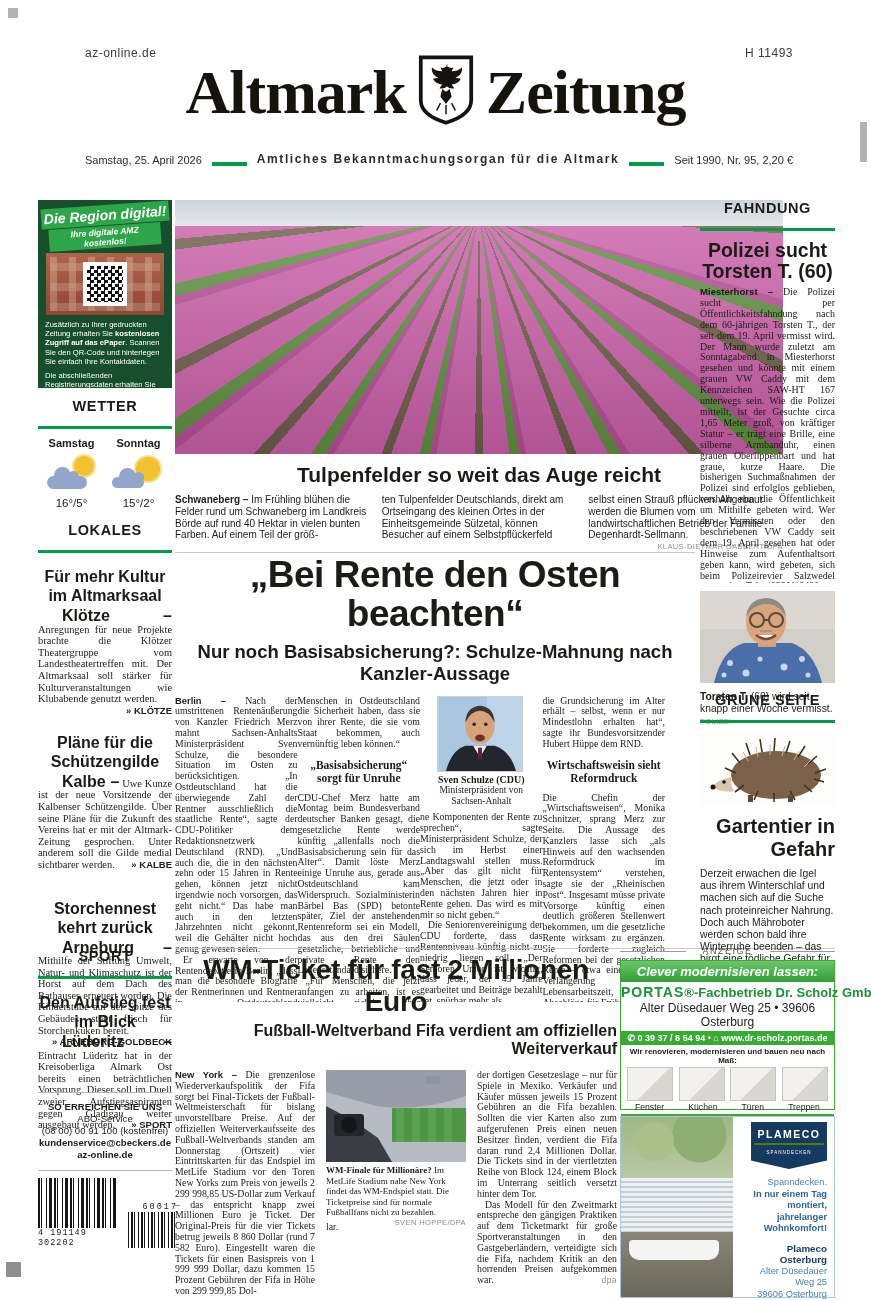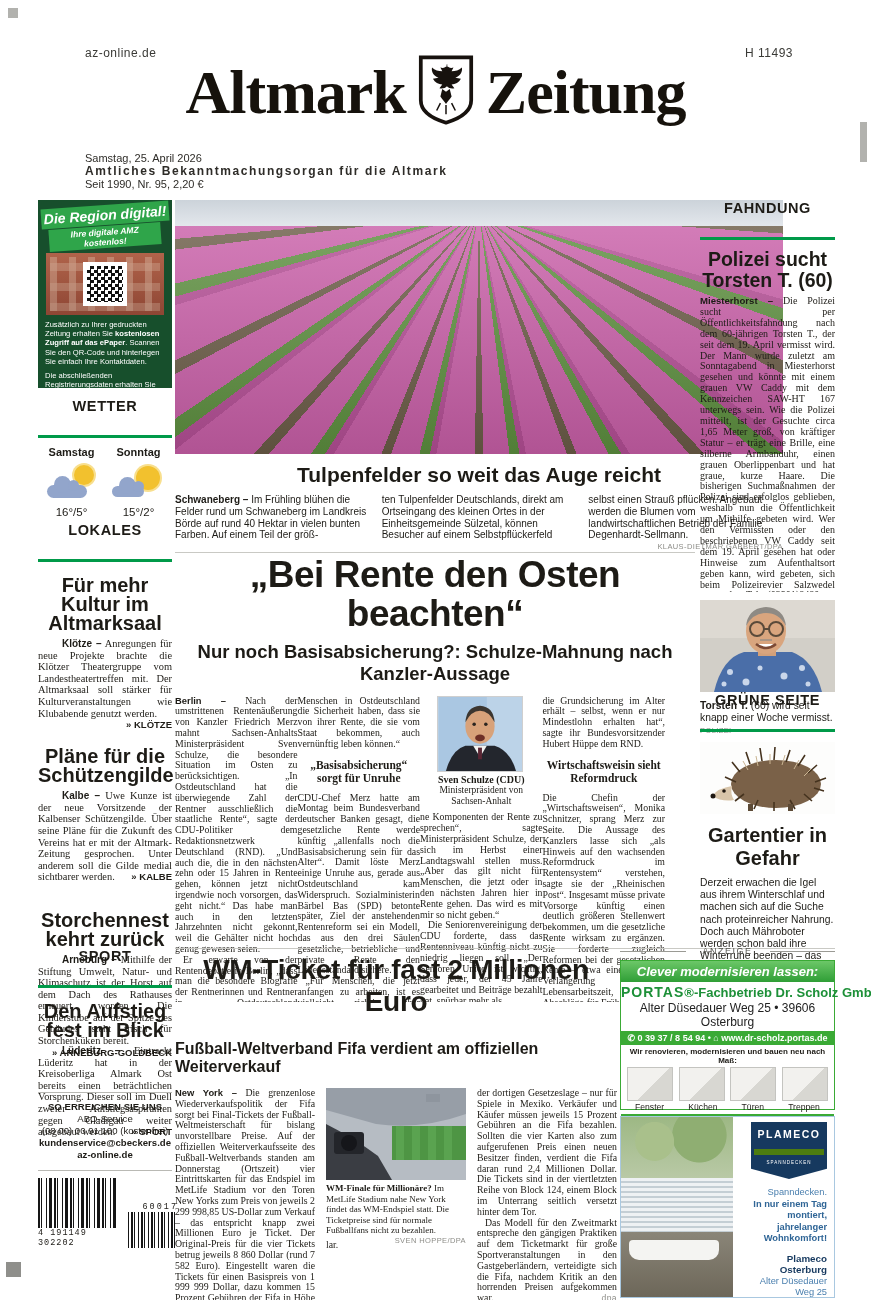--- a/index.html
+++ b/index.html
@@ -13,28 +13,28 @@
   .page{position:relative;width:871px;height:1300px;background:#fff;overflow:hidden;
         font-family:"Liberation Sans",sans-serif;color:var(--ink);}
   .abs{position:absolute;}
 
   
   .top-labels{left:85px;right:78px;top:46px;display:flex;justify-content:space-between;
               font-size:12px;color:#3a3a36;letter-spacing:.5px;}
   .masthead{top:54px;left:0;right:0;display:flex;justify-content:center;align-items:center;gap:12px;}
   .masthead .mast-title{font-family:"Liberation Serif",serif;font-weight:bold;font-size:62px;
               letter-spacing:-1px;color:#16120c;line-height:1;}
-  .dateline{left:85px;right:78px;top:152px;display:flex;align-items:flex-start;font-size:11px;color:#2e2c28;flex-direction:column;}
+  .dateline{left:85px;right:78px;top:152px;display:flex;align-items:flex-end;font-size:11px;color:#2e2c28;}
   .dateline .rule{flex:1;height:4px;background:var(--green);margin:0 10px;}
   .dateline .motto{font-weight:bold;font-size:12px;letter-spacing:1.6px;white-space:nowrap;}
   .print-mark{background:#b2b2ae;}
 
   
   .sec{text-align:center;font-weight:bold;font-size:14.5px;letter-spacing:.6px;
-       padding-bottom:21px;border-bottom:3px solid var(--green);}
+       padding-bottom:12px;border-bottom:3px solid var(--green);}
   .serif{font-family:"Liberation Serif",serif;text-align:justify;}
   .lead{font-family:"Liberation Sans",sans-serif;font-weight:bold;}
   .jump{font-family:"Liberation Sans",sans-serif;font-weight:bold;float:right;}
   .credit{font-family:"Liberation Sans",sans-serif;font-size:7.5px;color:#8d8d88;letter-spacing:.4px;}
   .hr{border-top:1px solid #c9c9c4;}
 
   
   .promo{left:38px;top:200px;width:134px;height:188px;background:#174f2c;overflow:hidden;}
   .promo .banner1{margin:5px 3px 0;background:#2fa54a;color:#fff;font-weight:bold;font-style:italic;
                   font-size:14px;text-align:center;padding:2px 2px;transform:rotate(-4deg);}
@@ -55,24 +55,24 @@
   .days{display:flex;margin-top:8px;}
   .day{flex:1;text-align:center;}
   .day .dlabel{font-weight:bold;font-size:11px;}
   .wicon{position:relative;width:54px;height:38px;margin:6px auto 4px;}
   .sun{position:absolute;border-radius:50%;background:#f2c12e;box-shadow:0 0 0 2px #f8df8e;}
   .cloud{position:absolute;background:#92a5cb;border-radius:9px;}
   .cloud::before{content:"";position:absolute;top:-9px;left:7px;width:17px;height:17px;background:inherit;border-radius:50%;}
   .cloud::after{content:"";position:absolute;top:-5px;left:21px;width:11px;height:11px;background:inherit;border-radius:50%;}
   .temp{font-size:11.5px;}
   .lokales{left:38px;top:522px;width:134px;}
-  .brief-title{font-weight:bold;font-size:20px;line-height:19px;text-align:center;margin:14px 0 5px;}
+  .brief-title{font-weight:bold;font-size:16px;line-height:19px;text-align:center;margin:14px 0 5px;}
   .brief-body{font-family:"Liberation Serif",serif;font-size:10.4px;line-height:11.6px;
               text-align:justify;margin:0;}
-  .brief-body .lead{font-size:10px;padding-left:24px;}
+  .brief-body .lead{font-size:16px;padding-left:24px;}
   .brief-body .jump{font-size:9.5px;}
   .sport{left:38px;top:948px;width:134px;}
   .contact{left:38px;top:1092px;width:134px;border-top:1px solid #b9b9b4;border-bottom:1px solid #b9b9b4;
            padding:8px 0 9px;text-align:center;font-size:9.6px;line-height:12px;}
   .contact .b{font-weight:bold;}
   .barcodes{left:38px;top:1178px;width:140px;display:flex;align-items:flex-end;gap:10px;}
   .ean .bars{width:80px;height:50px;background:
       repeating-linear-gradient(90deg,#161616 0 2px,#fff 2px 3px,#161616 3px 4px,#fff 4px 8px,
       #161616 8px 9px,#fff 9px 11px,#161616 11px 14px,#fff 14px 16px);}
   .ean .num{font-family:"Liberation Mono",monospace;font-size:8.5px;letter-spacing:1px;}
@@ -105,36 +105,36 @@
   .art .lead{font-size:9.4px;}
   .crosshead{font-weight:bold;font-size:11.5px;line-height:13px;text-align:center;margin:9px 4px 8px;}
   .fig-sch{width:88px;margin:0 auto 4px;text-align:center;}
   .fig-sch svg{display:block;border:1px solid #cfcfcf;}
   .fig-name{font-weight:bold;font-size:10px;margin-top:3px;}
   .fig-role{font-size:9.5px;line-height:11px;}
 
   
   .wm{left:175px;top:954px;width:442px;}
   .wm .headline{font-weight:bold;font-size:28px;text-align:center;letter-spacing:-.3px;}
-  .wm .subhead{font-weight:bold;font-size:16px;text-align:left;margin-top:22px;}
+  .wm .subhead{font-weight:bold;font-size:16px;text-align:right;margin-top:4px;}
   .cols3{display:flex;gap:11px;margin-top:12px;height:276px;overflow:hidden;}
   .cols3 .col{width:140px;}
   .fig-stad svg{display:block;}
   .wm-cap{font-size:9px;line-height:10.6px;text-align:left;margin-top:3px;}
   .wm-cap b{font-size:9px;}
 
   
   .fahndung{left:700px;top:200px;width:135px;}
   .fa-title{font-weight:bold;font-size:19.5px;line-height:21px;text-align:center;margin:9px 0 5px;}
   .fa-body{font-size:10px;line-height:10.9px;height:296px;overflow:hidden;}
   .fa-body .lead{font-size:9.6px;margin-top:48px;}
   .fa-fig{margin-top:6px;}
   .fa-cap{font-size:10.3px;line-height:12px;margin-top:4px;text-align:left;}
   .gruene{left:700px;top:692px;width:135px;}
-  .gr-title{font-weight:bold;font-size:20px;text-align:center;margin:6px 0 7px;}
+  .gr-title{font-weight:bold;font-size:20px;text-align:right;margin:6px 0 7px;}
   .gr-body{font-size:10.3px;line-height:12.2px;text-align:left;}
   .gr-body .credit{font-size:7px;}
   .gr-body b{font-size:9.8px;}
 
   
   .anzeige{left:620px;top:946px;width:215px;display:flex;align-items:center;gap:17px;
            color:#55554f;font-size:9px;letter-spacing:1.5px;}
   .anzeige .l{flex:1;border-top:1px solid #9a9a94;}
   .portas{left:620px;top:960px;width:215px;height:150px;border:1px solid var(--adgreen);background:#fff;}
   .portas .hd{background:linear-gradient(#6cc768,#2f9e36);color:#fff;font-weight:bold;font-style:italic;
@@ -155,21 +155,21 @@
   .bath .foliage{height:34%;background:
       radial-gradient(circle at 30% 40%,#a9c08b 0 22%,transparent 23%),
       radial-gradient(circle at 70% 30%,#8fae72 0 30%,transparent 31%),linear-gradient(#9db884,#b9c9a6);}
   .bath .blinds{height:30%;background:repeating-linear-gradient(180deg,#eef1f3 0 3px,#c4ced4 3px 5px);}
   .bath .tubzone{height:36%;background:linear-gradient(#8a8578,#6d6759);position:relative;}
   .bath .tub{position:absolute;left:8px;right:14px;top:8px;height:20px;background:#f4f4f2;
              border-radius:4px 4px 10px 10px;}
   .pl-right{flex:1;text-align:right;padding:5px 7px;font-size:9.3px;line-height:11.5px;color:#4a7fae;}
   .pl-badge{margin:0 0 8px auto;width:76px;background:var(--navy);color:#fff;text-align:center;
             padding:7px 3px 11px;clip-path:polygon(0 0,100% 0,100% 82%,50% 100%,0 82%);}
-  .pl-badge .nm{font-weight:bold;font-size:10.5px;letter-spacing:1.5px;border-bottom:6px solid #4d7c0f;padding-bottom:8px;}
+  .pl-badge .nm{font-weight:bold;font-size:10.5px;letter-spacing:1.5px;border-bottom:2px solid #4d7c0f;padding-bottom:2px;}
   .pl-badge .sb{font-size:4.5px;letter-spacing:1px;margin-top:2px;}
   .pl-bold{font-weight:bold;color:#2f6596;}
   .pl-name{font-weight:bold;color:var(--navy);font-size:9.8px;margin-top:8px;}
 </style>
 </head>
 <body>
 
 <div class="page">
 
   <div class="abs print-mark" style="left:8px;top:8px;width:10px;height:10px;"></div>

